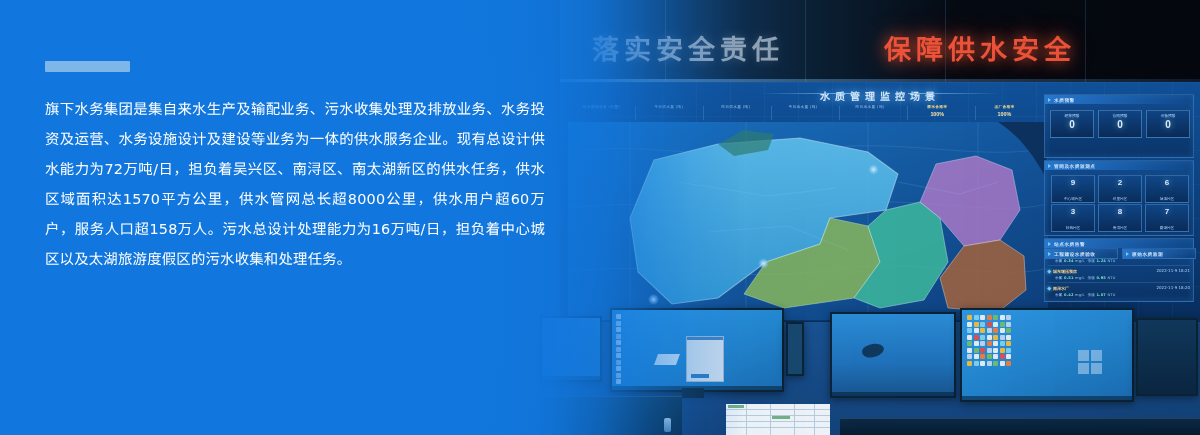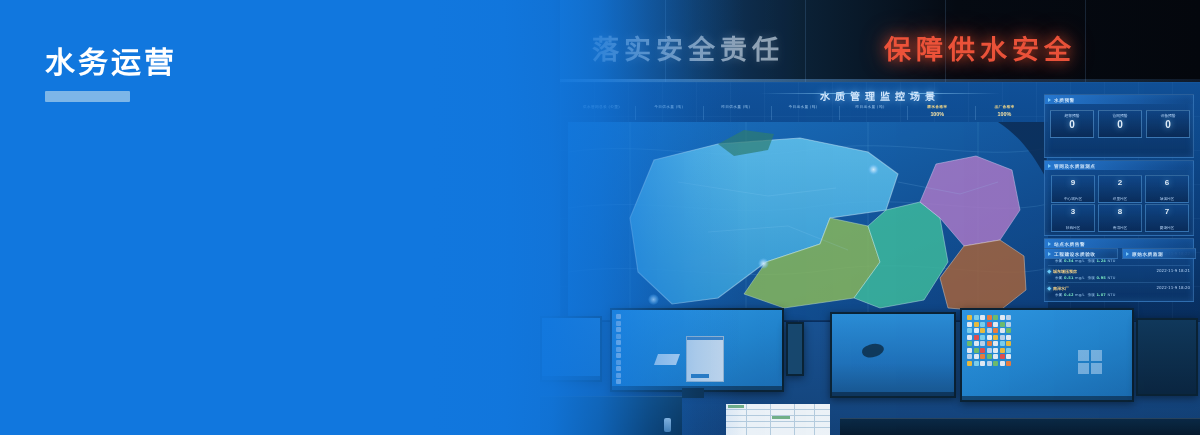--- a/index.html
+++ b/index.html
@@ -471,17 +471,17 @@
       <div class="bottle" style="left:124px;top:118px"></div>
       <div class="kbd" style="left:300px;top:118px;width:360px;height:18px;background:linear-gradient(180deg,#0a2a47,#061a2e)"></div>
     </div>
 
     <div class="tint"></div>
 
     <div class="bluefade"></div>
   </div>
 
   <div class="content">
-    <h1 class="title">水务运营</h1>
     <div class="rule"></div>
+    <p class="para">旗下水务集团是集自来水生产及输配业务、污水收集处理及排放业务、水务投资及运营、水务设施设计及建设等业务为一体的供水服务企业。现有总设计供水能力为72万吨/日，担负着吴兴区、南浔区、南太湖新区的供水任务，供水区域面积达1570平方公里，供水管网总长超8000公里，供水用户超60万户，服务人口超158万人。污水总设计处理能力为16万吨/日，担负着中心城区以及太湖旅游度假区的污水收集和处理任务。</p>
   </div>
 
 </div>
 
 </body></html>

